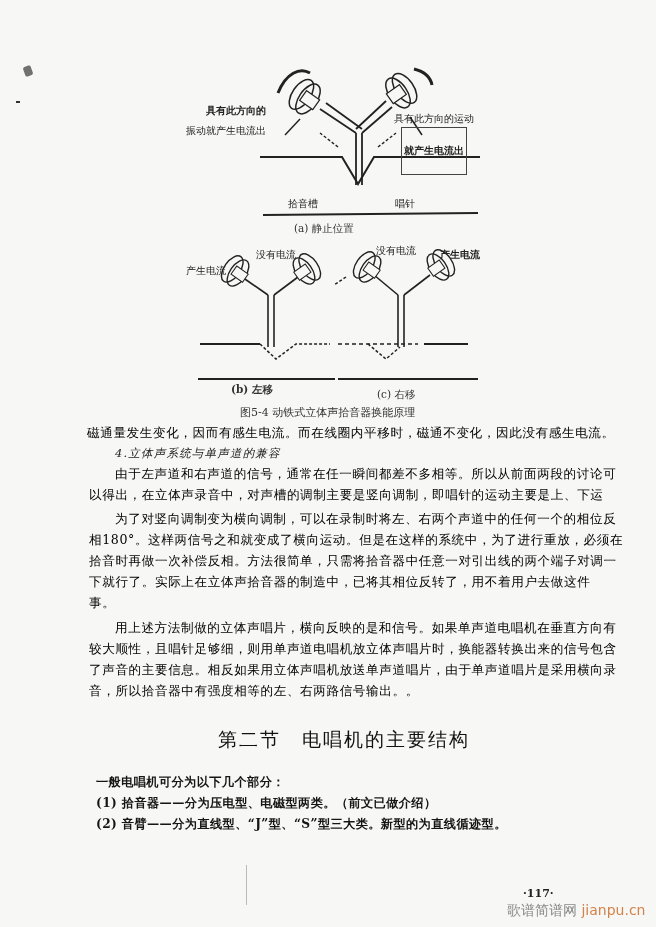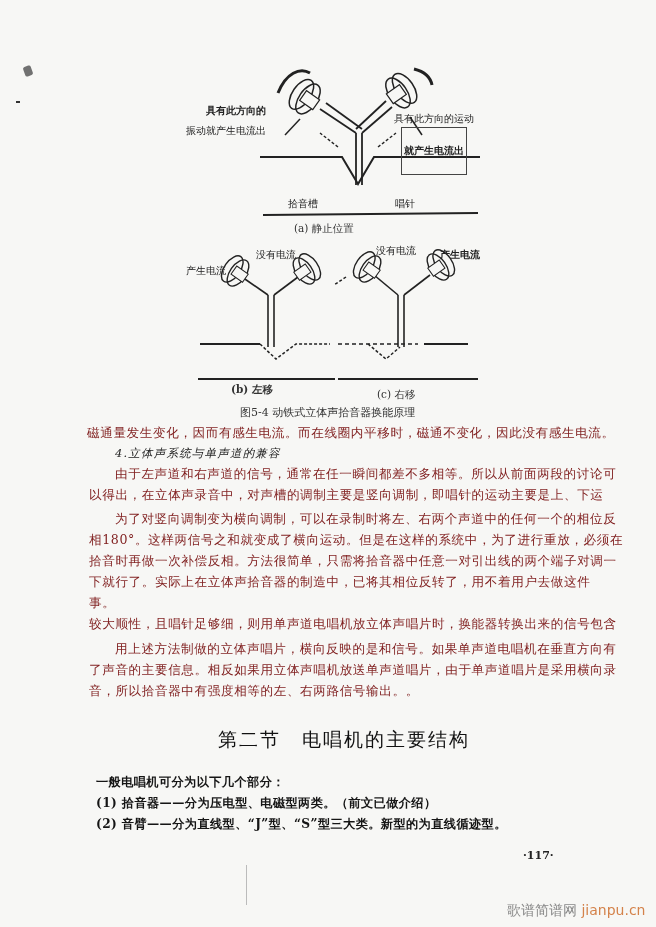--- a/index.html
+++ b/index.html
@@ -5,21 +5,21 @@
   html, body { margin: 0; padding: 0; }
   body {
     width: 656px; height: 927px; position: relative; overflow: hidden;
     background: #f7f7f5;
     font-family: "DejaVu Serif", "Liberation Serif", serif;
     color: #1a1a1a;
   }
   .abs { position: absolute; }
   .fig-label { font-size: 10px; color: #222; white-space: nowrap; font-family: "DejaVu Sans", sans-serif; }
   .caption { font-size: 10.5px; color: #333; white-space: nowrap; }
-  .body-line { font-size: 12.6px; line-height: 21px; white-space: nowrap; letter-spacing: 0.6px; color: #7f1d1d; }
+  .body-line { font-size: 12.6px; line-height: 21px; white-space: nowrap; letter-spacing: 0.6px; color: #000000; }
   .indent { padding-left: 26px; }
   .subhead { font-size: 11.5px; font-style: italic; letter-spacing: 1.2px; color: #222; }
   .section-title { font-size: 19px; letter-spacing: 2px; color: #111; white-space: nowrap; }
   .list-line { font-size: 12.2px; line-height: 21px; white-space: nowrap; color: #151515; letter-spacing: 0.4px; font-weight: bold; }
   .page-num { font-size: 11px; font-weight: bold; color: #222; }
   .watermark { font-size: 14px; white-space: nowrap; font-family: "DejaVu Sans", sans-serif; }
   .wm-cn { color: #888; }
   .wm-en { color: #d4824a; }
   svg { position: absolute; overflow: visible; }
 </style>
@@ -127,33 +127,33 @@
 <div class="abs" style="left:89px;top:422px;width:520px;">
   <div class="body-line" style="margin-left:-2px;">磁通量发生变化，因而有感生电流。而在线圈内平移时，磁通不变化，因此没有感生电流。</div>
   <div class="body-line indent subhead" style="line-height:20px;">4.立体声系统与单声道的兼容</div>
   <div class="body-line indent">由于左声道和右声道的信号，通常在任一瞬间都差不多相等。所以从前面两段的讨论可</div>
   <div class="body-line">以得出，在立体声录音中，对声槽的调制主要是竖向调制，即唱针的运动主要是上、下运</div>
   <div class="body-line indent" style="margin-top:3px;">为了对竖向调制变为横向调制，可以在录制时将左、右两个声道中的任何一个的相位反</div>
   <div class="body-line">相180°。这样两信号之和就变成了横向运动。但是在这样的系统中，为了进行重放，必须在</div>
   <div class="body-line">拾音时再做一次补偿反相。方法很简单，只需将拾音器中任意一对引出线的两个端子对调一</div>
   <div class="body-line">下就行了。实际上在立体声拾音器的制造中，已将其相位反转了，用不着用户去做这件</div>
   <div class="body-line">事。</div>
+  <div class="body-line indent" style="margin-top:4px;">用上述方法制做的立体声唱片，横向反映的是和信号。如果单声道电唱机在垂直方向有</div>
   <div class="body-line">较大顺性，且唱针足够细，则用单声道电唱机放立体声唱片时，换能器转换出来的信号包含</div>
-  <div class="body-line indent" style="margin-top:4px;">用上述方法制做的立体声唱片，横向反映的是和信号。如果单声道电唱机在垂直方向有</div>
   <div class="body-line">了声音的主要信息。相反如果用立体声唱机放送单声道唱片，由于单声道唱片是采用横向录</div>
   <div class="body-line">音，所以拾音器中有强度相等的左、右两路信号输出。。</div>
 </div>
 
 <div class="abs section-title" style="left:205px;top:727px;margin-left:13px;">第二节　电唱机的主要结构</div>
 <div class="abs" style="left:96px;top:772px;">
   <div class="list-line">一般电唱机可分为以下几个部分：</div>
   <div class="list-line">(1)  拾音器——分为压电型、电磁型两类。（前文已做介绍）</div>
   <div class="list-line">(2)  音臂——分为直线型、“J”型、“S”型三大类。新型的为直线循迹型。</div>
 </div>
 
-<div class="abs page-num" style="left:523px;top:849px;">·117·</div>
+<div class="abs page-num" style="left:523px;top:887px;">·117·</div>
 
 <div class="abs" style="left:246px;top:865px;width:1px;height:40px;background:#bbb;"></div>
 
 <div class="abs watermark" style="left:507px;top:902px;">
   <span class="wm-cn">歌谱简谱网</span>
   <span class="wm-en">jianpu.cn</span>
 </div>
 
 </body></html>

